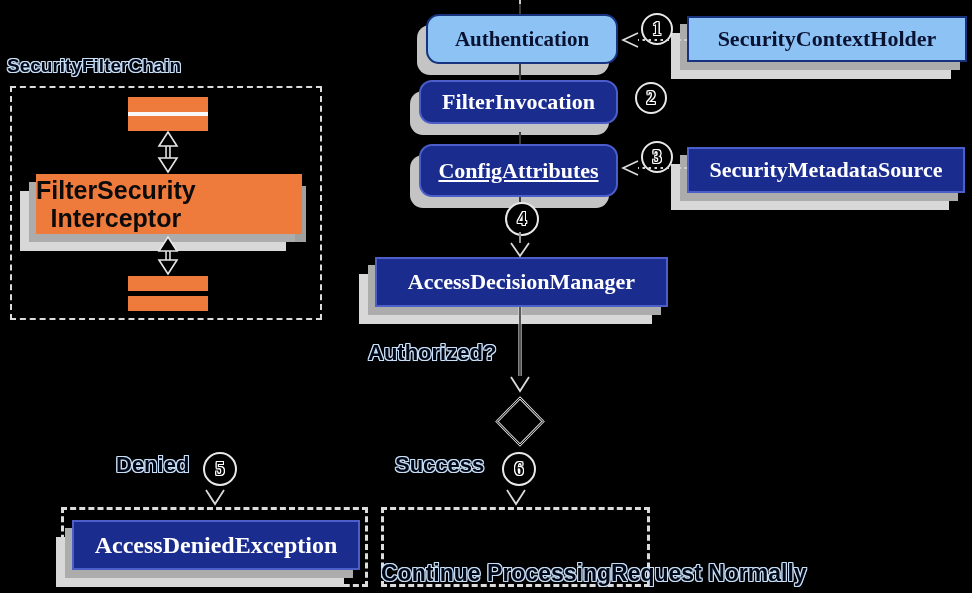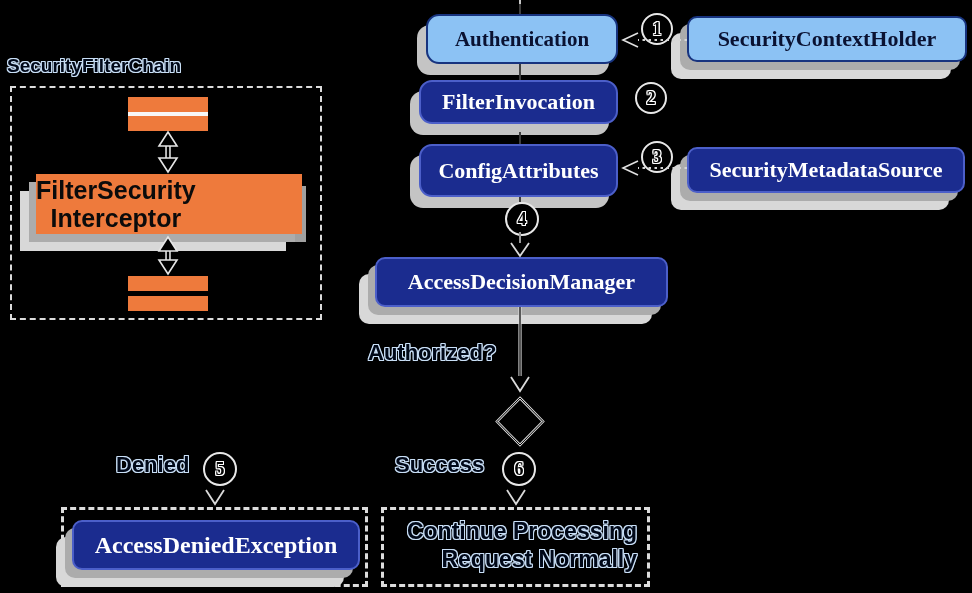--- a/index.html
+++ b/index.html
@@ -6,41 +6,41 @@
   .canvas{position:relative;width:972px;height:593px;background:var(--bg,#000);overflow:hidden;
           font-family:"Liberation Sans",sans-serif;}
   .abs{position:absolute;box-sizing:border-box;}
   
   .node{position:absolute;display:flex;align-items:center;justify-content:center;
         box-sizing:border-box;font-family:"Liberation Serif",serif;font-weight:bold;text-align:center;}
   .rounded{border-radius:13px;}
   .light{background:var(--lightblue);border:2px solid var(--darkBorder);color:#0A1232;}
   .navy{background:var(--navy);border:2px solid var(--navyBorder);color:#FFFFFF;}
   .shadow-single{box-shadow:-9px 11px 0 0 #C4C4C4;}
-  .shadow-stack{box-shadow:-7px 8px 0 0 var(--sheetDark), -16px 17px 0 0 var(--sheetLight);border-radius:10px;}
+  .shadow-stack{box-shadow:-7px 8px 0 0 var(--sheetDark), -16px 17px 0 0 var(--sheetLight);}
   .shadow-stack-r{box-shadow:-7px 8px 0 0 var(--sheetDark), -16px 17px 0 0 var(--sheetLight), 6px 10px 0 -2px #A0A0A0;}
   
   .outlined{font-weight:bold;color:var(--ink);white-space:nowrap;
     text-shadow:-1px -1px 0 var(--outline),0 -1px 0 var(--outline),1px -1px 0 var(--outline),
                 -1px 0 0 var(--outline),1px 0 0 var(--outline),
                 -1px 1px 0 var(--outline),0 1px 0 var(--outline),1px 1px 0 var(--outline);}
   
   .step{position:absolute;border:2px solid #E8E8E8;border-radius:50%;background:#000;
         display:flex;align-items:center;justify-content:center;
         font-family:"Liberation Serif",serif;font-weight:bold;font-size:18px;color:#050505;
         text-shadow:-1px -1px 0 #fff,0 -1px 0 #fff,1px -1px 0 #fff,-1px 0 0 #fff,
                     1px 0 0 #fff,-1px 1px 0 #fff,0 1px 0 #fff,1px 1px 0 #fff;}
   .dashedbox{position:absolute;border:3px dashed var(--dash);box-sizing:border-box;}
   .bar{position:absolute;background:var(--orange);}
   .fsi{position:absolute;background:var(--orange);display:flex;align-items:center;
        text-align:center;color:#0B0B0B;font-weight:bold;font-size:25px;line-height:1.12;
        font-family:"Liberation Sans",sans-serif;}
   .overlay{position:absolute;left:0;top:0;pointer-events:none;}
-  .continue-wrap{position:absolute;display:flex;flex-direction:column;align-items:flex-end;
-                 padding:10px 13px 0 0;box-sizing:border-box;}
+  .continue-wrap{position:absolute;display:flex;flex-direction:row;align-items:flex-end;
+                 padding:10px 13px 0 0;box-sizing:border-box;justify-content:space-between;}
 </style>
 </head>
 <body>
 
 <div class="canvas">
 
   <div class="abs outlined" style="left:7px;top:55px;font-size:19px;">SecurityFilterChain</div>
 
   <div class="dashedbox" style="left:10px;top:86px;width:312px;height:234px;border-width:2px;"></div>
 
@@ -57,21 +57,21 @@
 
   <div class="bar" style="left:128px;top:276px;width:80px;height:15px;"></div>
   <div class="bar" style="left:128px;top:296px;width:80px;height:15px;"></div>
 
   <div class="node rounded light shadow-single" style="left:426px;top:14px;width:192px;height:50px;font-size:21px;">Authentication</div>
 
   <div class="node light shadow-stack" style="left:687px;top:16px;width:280px;height:46px;font-size:22px;">SecurityContextHolder</div>
 
   <div class="node rounded navy shadow-single" style="left:419px;top:80px;width:199px;height:44px;font-size:22px;">FilterInvocation</div>
 
-  <div class="node rounded navy shadow-single" style="left:419px;top:144px;width:199px;height:53px;font-size:22px;">ConfigAttributes</div>
+  <div class="node rounded navy shadow-single" style="left:419px;top:144px;width:199px;height:53px;font-size:22px;text-decoration:underline;">ConfigAttributes</div>
 
   <div class="node navy shadow-stack" style="left:687px;top:147px;width:278px;height:46px;font-size:22px;">SecurityMetadataSource</div>
 
   <div class="node navy shadow-stack" style="left:375px;top:257px;width:293px;height:50px;font-size:22px;">AccessDecisionManager</div>
 
   <div class="step" style="left:641px;top:13px;width:28px;height:28px;">1</div>
   <div class="step" style="left:635px;top:82px;width:28px;height:28px;">2</div>
   <div class="step" style="left:641px;top:141px;width:28px;height:28px;">3</div>
   <div class="step" style="left:505px;top:202px;width:30px;height:30px;">4</div>
   <div class="step" style="left:203px;top:452px;width:30px;height:30px;">5</div>

